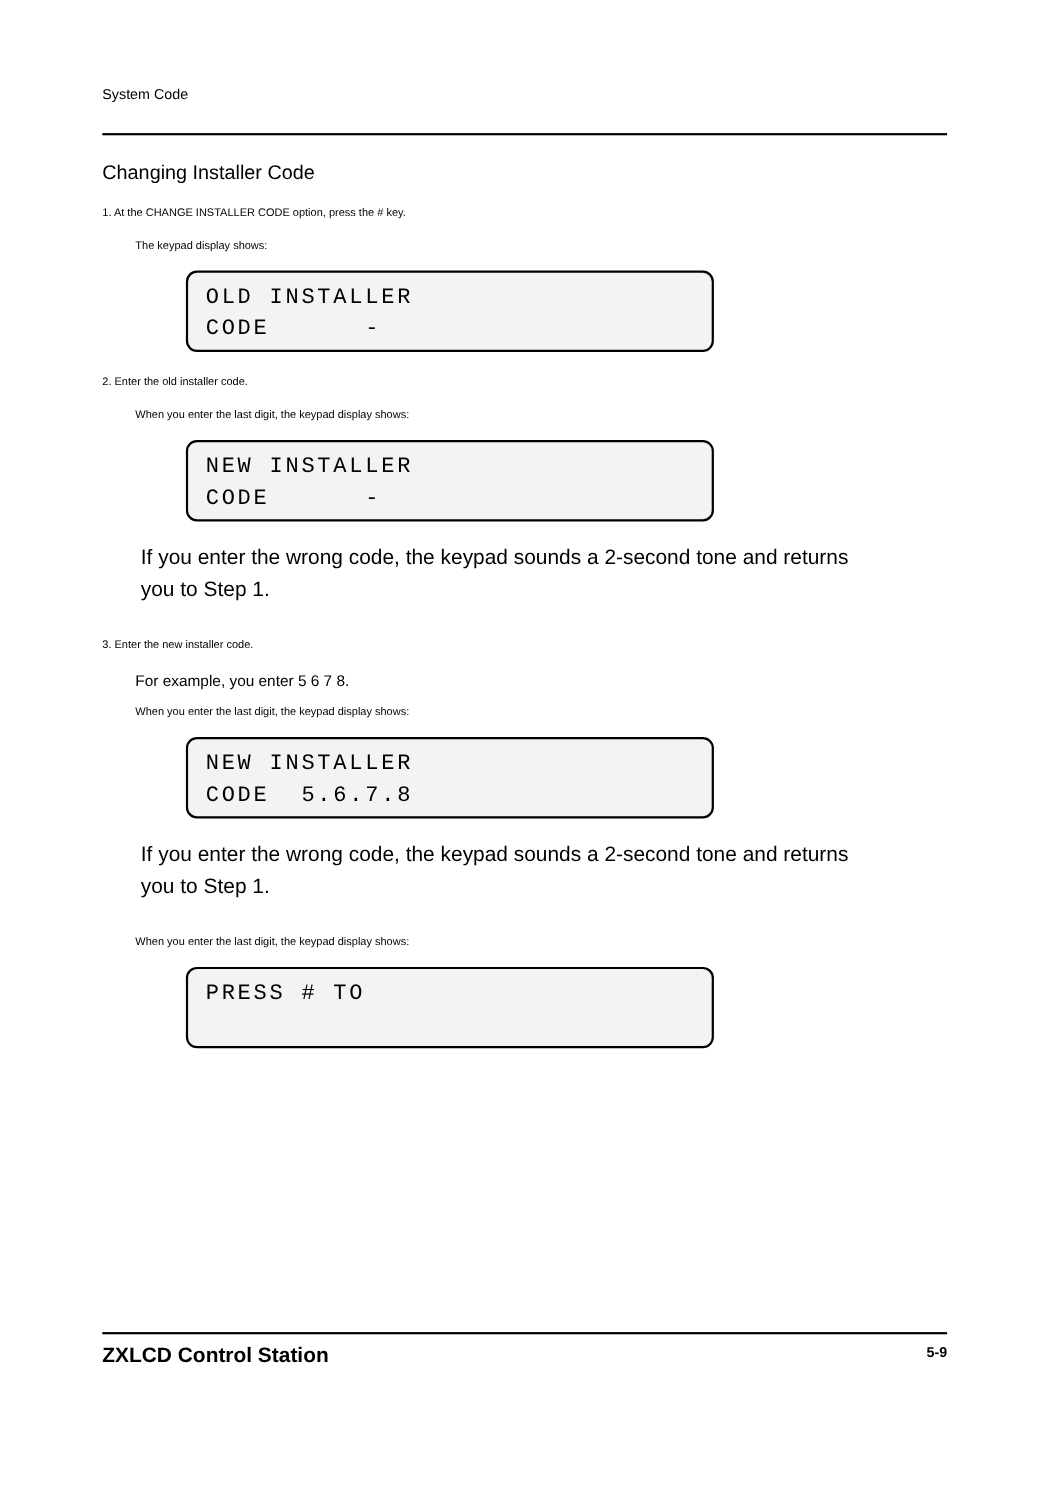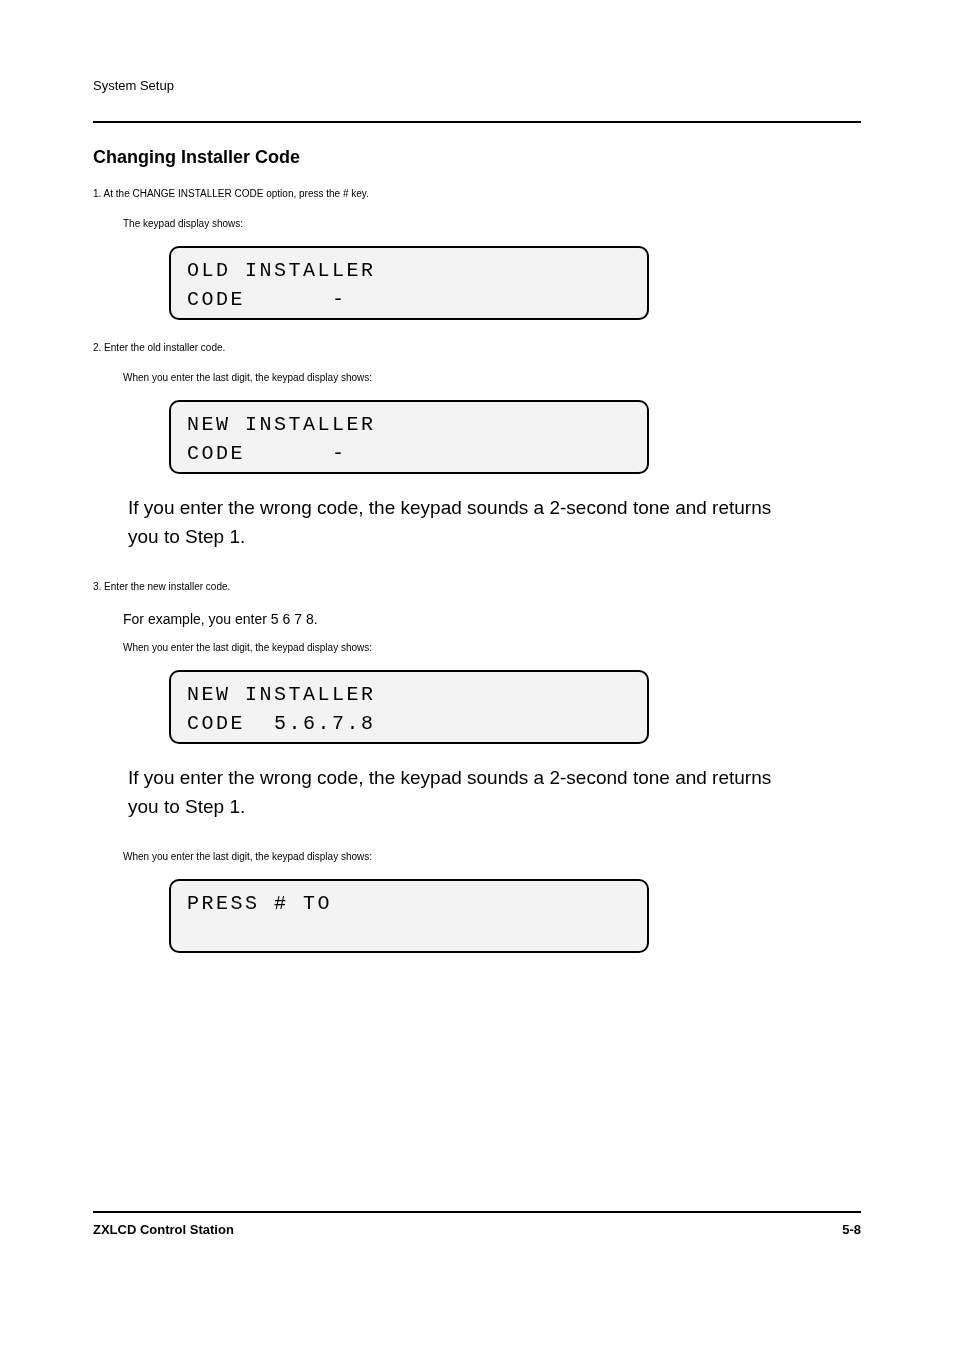--- a/index.html
+++ b/index.html
@@ -1,36 +1,36 @@
 <!DOCTYPE html>
 <html><head>
   <meta charset="utf-8">
   <style>
     * { margin: 0; padding: 0; box-sizing: border-box; }
     body { width: 954px; height: 1350px; background: #fff; font-family: Arial, sans-serif; position: relative; }
     .page { padding: 78px 93px 0 93px; }
     hr.top-rule { border: none; border-top: 2px solid #000; margin: 0 0 24px 0; }
     hr.bottom-rule { border: none; border-top: 2px solid #000; position: absolute; left: 93px; right: 93px; top: 1211px; }
     .header { font-size: 13px; color: #000; margin-bottom: 28px; }
-    .section-title { font-size: 18px; font-weight: bold; margin: 0 0 18px 0; }
+    .section-title { font-size: 18px; font-weight: normal; margin: 0 0 18px 0; }
     .step-line { font-size: 10px; line-height: 1.6; margin-bottom: 14px; }
     .step-indented { margin-left: 30px; }
     .lcd { width: 480px; height: 74px; border: 2px solid #000; border-radius: 10px; background: #f3f3f3; padding: 10px 16px; margin: 10px 0 20px 76px; }
     .lcd .line { font-family: "Courier New", monospace; font-size: 20px; letter-spacing: 2.5px; white-space: pre; line-height: 1.25; }
     .lcd .line.row2 { margin-top: 4px; }
     .note { font-size: 19px; margin: 6px 76px 28px 35px; line-height: 1.5; }
     .subtext { font-size: 14px; margin: 2px 0 10px 30px; line-height: 1.5; }
-    .footer-left { position: absolute; left: 93px; top: 1222px; font-size: 13px; font-weight: bold; text-align: right; }
+    .footer-left { position: absolute; left: 93px; top: 1222px; font-size: 19px; font-weight: bold; text-align: right; }
     .footer-right { position: absolute; right: 93px; top: 1222px; font-size: 13px; font-weight: bold; }
   </style>
 </head>
 <body>
 
 <div class="page">
-  <div class="header">System Setup</div>
+  <div class="header">System Code</div>
   <hr class="top-rule">
 
   <div class="section-title">Changing Installer Code</div>
 
   <div class="step-line">1. At the CHANGE INSTALLER CODE option, press the # key.</div>
   <div class="step-line step-indented">The keypad display shows:</div>
   <div class="lcd">
     <div class="line">OLD INSTALLER</div>
     <div class="line row2">CODE      -</div>
   </div>
@@ -53,13 +53,13 @@
   <div class="note">If you enter the wrong code, the keypad sounds a 2-second tone and returns you to Step 1.</div>
 
   <div class="step-line step-indented">When you enter the last digit, the keypad display shows:</div>
   <div class="lcd">
     <div class="line">PRESS # TO</div>
   </div>
 </div>
 
 <hr class="bottom-rule">
 <div class="footer-left">ZXLCD Control Station</div>
-<div class="footer-right">5-8</div>
+<div class="footer-right">5-9</div>
 
 </body></html>

